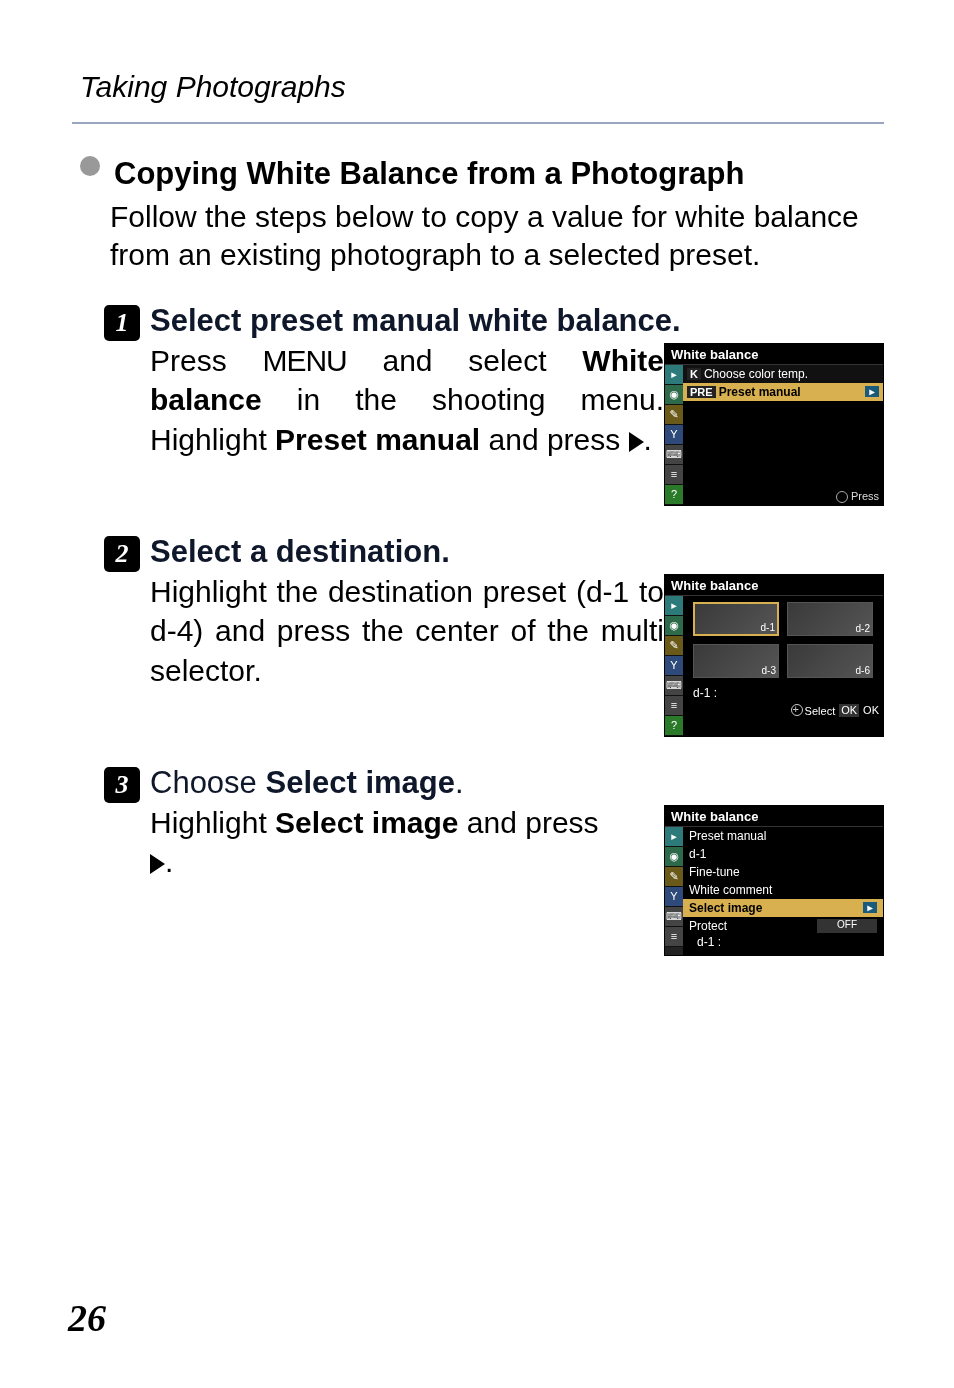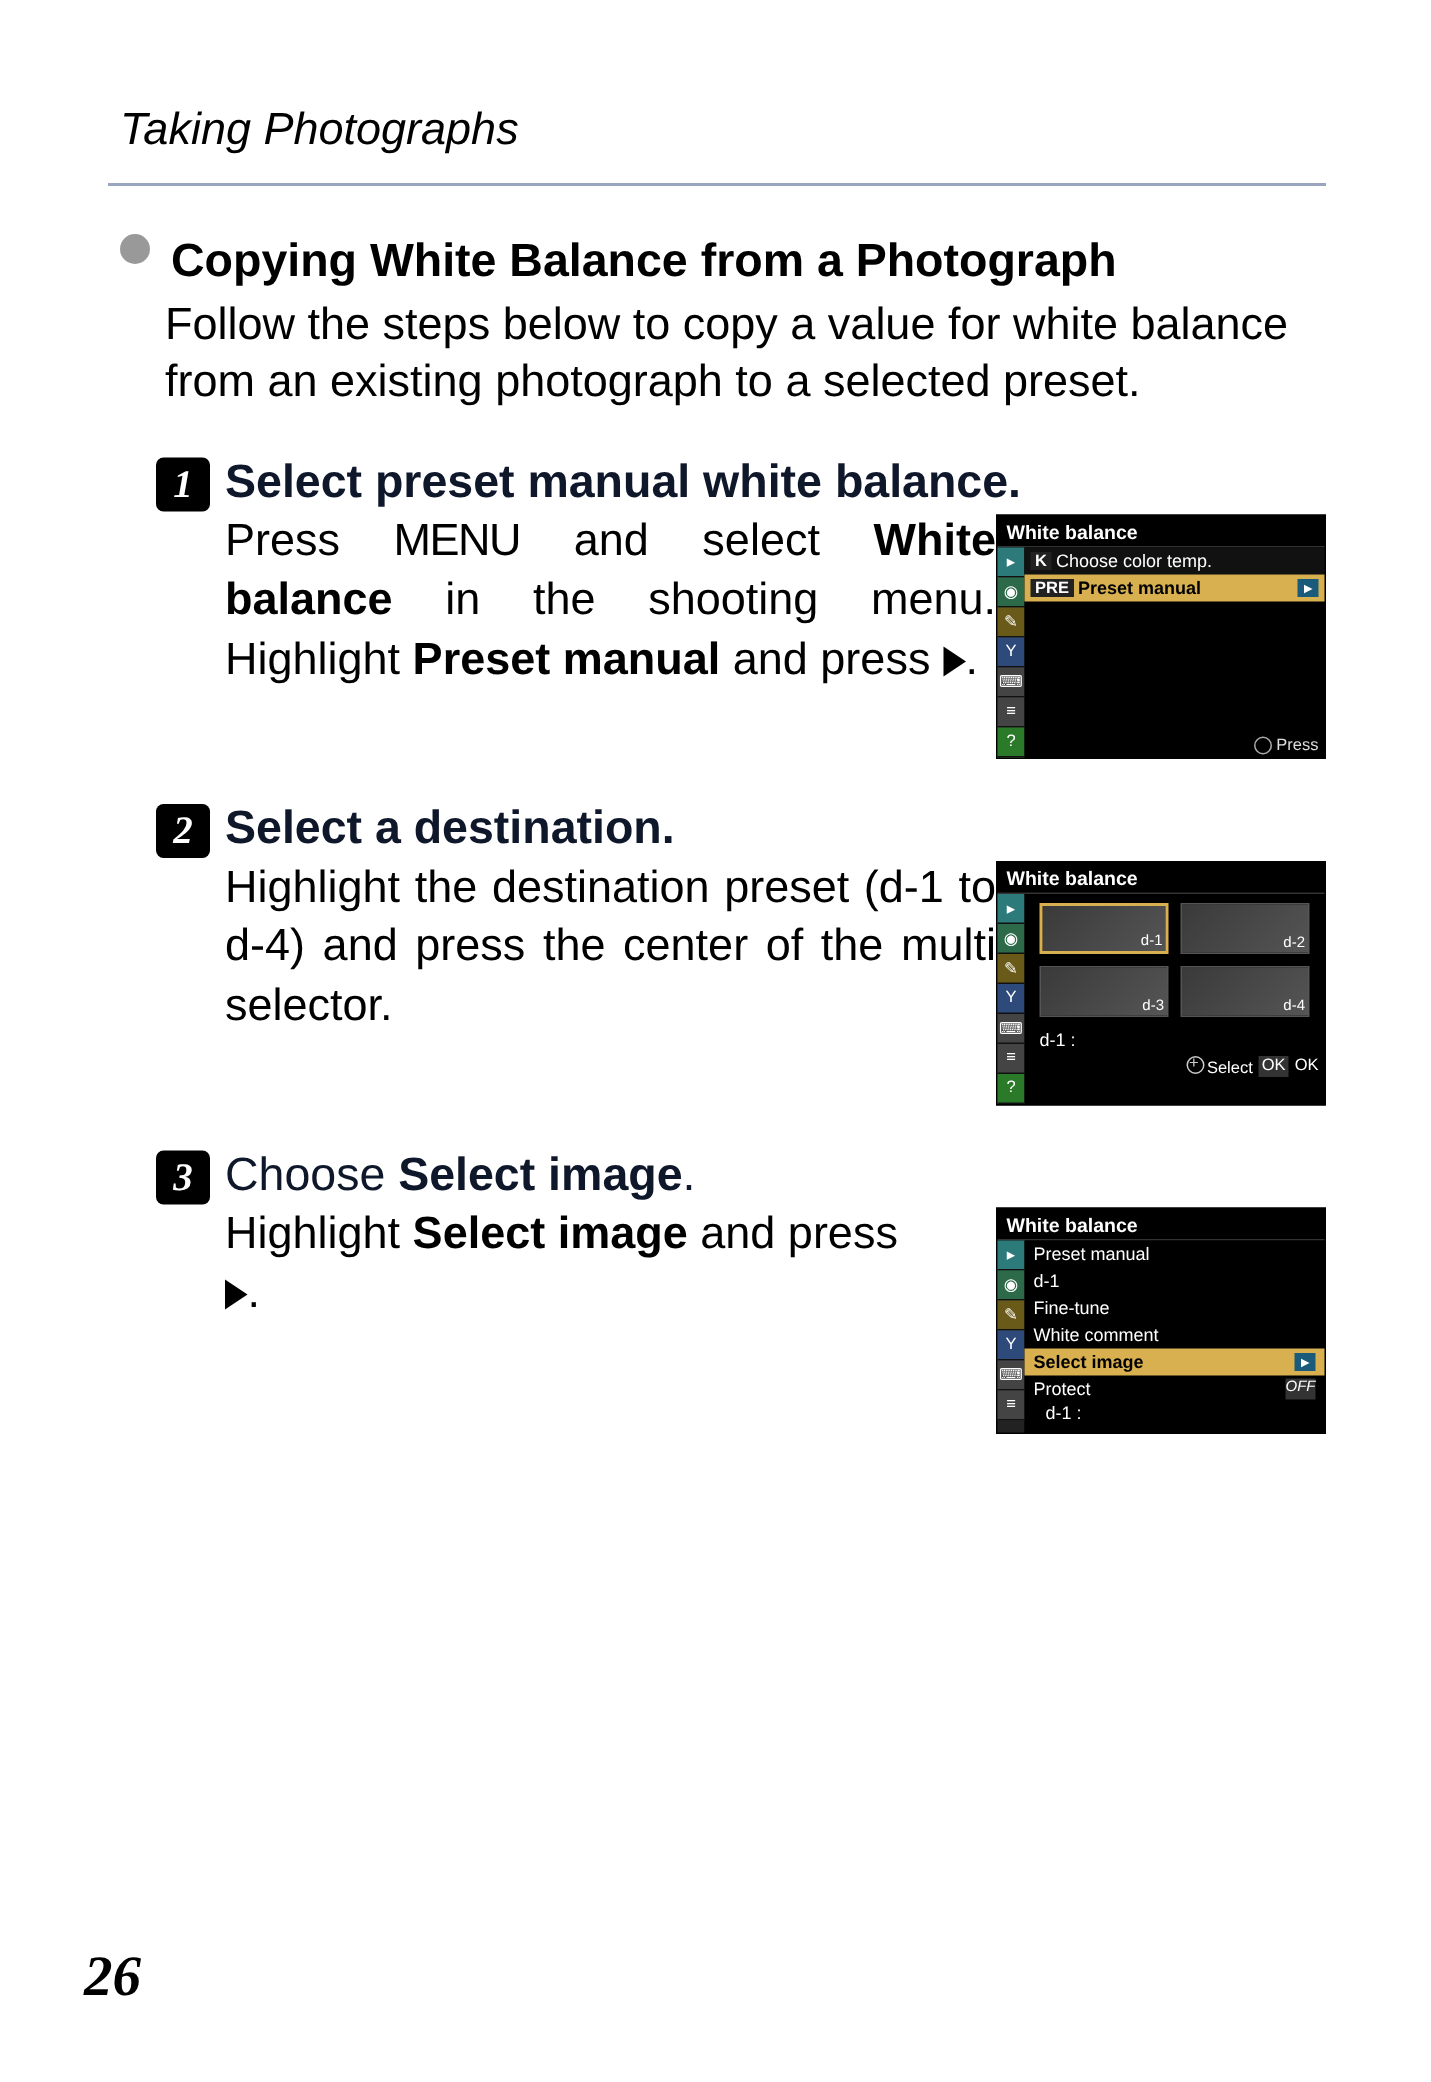--- a/index.html
+++ b/index.html
@@ -229,34 +229,33 @@
     }
     
     .sc3 .sc-body { min-height: 128px; }
     .sc-list-row {
       padding: 2px 6px;
       font-size: 12px;
     }
     .sc-off {
       background: #333;
       color: #fff;
-      padding: 0 0;
+      padding: 0 20px;
       font-size: 10px;
       margin-left: auto;
-      font-style: italic;
     }
     .dlabel {
       font-size: 12px;
       color: #fff;
       padding-left: 14px;
     }
     .page-num {
       position: absolute;
       bottom: 48px;
-      left: 56px;
+      left: 68px;
       font-style: italic;
       font-weight: bold;
       font-size: 38px;
       color: #000;
       font-family: Georgia, serif;
     }
     .tri-right::after {
       content: "";
       display: inline-block;
       width: 0; height: 0;
@@ -355,21 +354,21 @@
               <div class="preset-cell selected">
                   <span>d-1</span>
                 </div>
               <div class="preset-cell">
                   <span>d-2</span>
                 </div>
               <div class="preset-cell">
                   <span>d-3</span>
                 </div>
               <div class="preset-cell">
-                  <span>d-4</span>
+                  <span>d-6</span>
                 </div>
             </div>
             <div class="preset-label-row">d-1 :</div>
             <div class="sc-footer-row">
               <span><span class="select-circle"></span><span>Select</span></span>
               <span class="ok-label" style="background:#333;padding:0 2px;"><span>OK</span></span>
                 <span>OK</span>
             </div>
           </div>
         </div>

